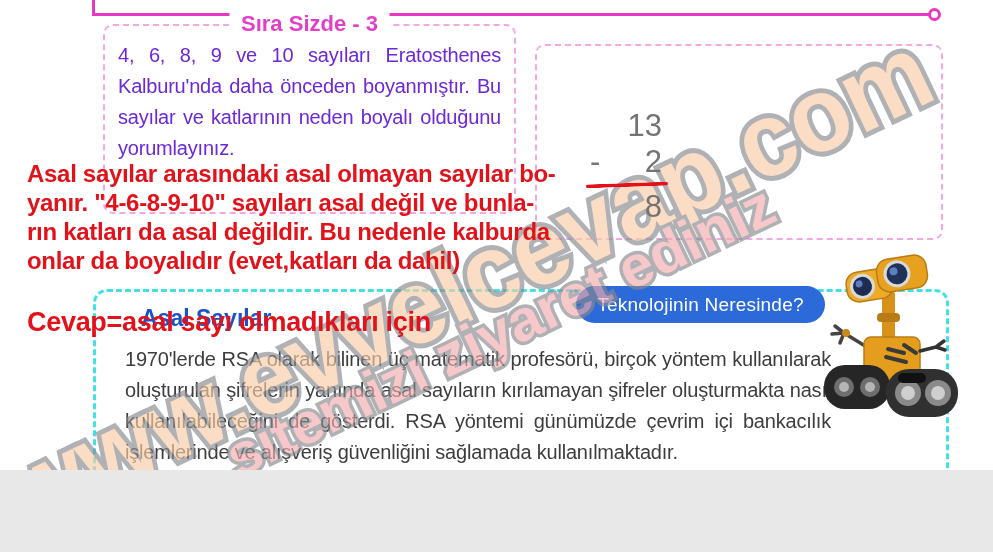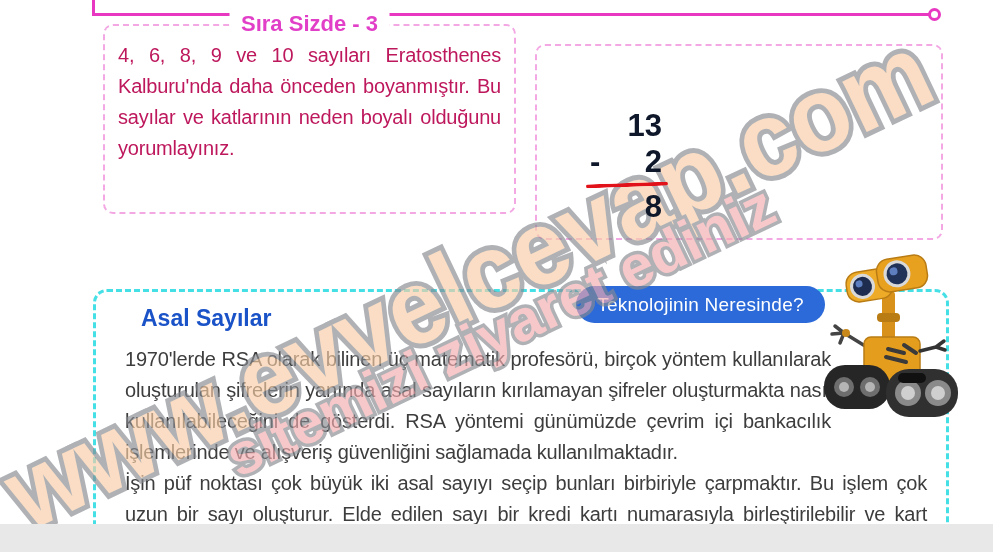--- a/index.html
+++ b/index.html
@@ -1,18 +1,18 @@
 <!DOCTYPE html>
 <html><head>
 <meta charset="utf-8">
 <style>
   * { margin:0; padding:0; box-sizing:border-box; }
   html,body { background:#e8e8e8; }
   .page {
-    position:relative; width:993px; height:524px; margin:0 auto;
+    position:relative; width:993px; height:470px; margin:0 auto;
     background:#ffffff; overflow:hidden;
     font-family:"Liberation Sans","DejaVu Sans",sans-serif;
   }
 
   
   .topline-v { position:absolute; left:92px; top:0; width:3px; height:16px; background:#e838c2; }
   .topline-h { position:absolute; left:92px; top:13px; width:842px; height:3px; background:#e838c2; }
   .topline-end { position:absolute; left:928px; top:8px; width:13px; height:13px;
     border:3px solid #e838c2; border-radius:50%; background:#fff; }
 
@@ -20,34 +20,34 @@
   .q-box { position:absolute; border:2px dashed #f3a8e4; border-radius:10px; background:transparent; }
   .q3 { left:103px; top:24px; width:413px; height:190px; }
   .q4 { left:535px; top:44px; width:408px; height:196px; }
   .q-label {
     position:absolute; top:-15px; left:50%; transform:translateX(-50%);
     background:#fff; padding:0 12px; white-space:nowrap;
     color:#e23fc8; font-weight:bold; font-size:22px;
   }
   .q-text {
     padding:14px 13px 0 13px; font-size:20px; line-height:31px;
-    color:#be185d; text-align:justify; letter-spacing:-0.2px;
+    color:#6d28d9; text-align:justify; letter-spacing:-0.2px;
   }
 
   
   .answer3 {
     position:absolute; left:27px; top:130px; width:536px; z-index:30;
     color:#e2121b; font-weight:bold; font-size:24px; line-height:29px;
     white-space:pre-line; letter-spacing:-0.3px;
   }
   .answer3 .cevap { font-size:27px; margin-top:4px; white-space:nowrap; }
 
   .subtraction {
     position:absolute; left:588px; top:108px; width:78px; z-index:30;
-    color:#0f172a; font-weight:bold; font-size:31px; line-height:36px;
+    color:#737373; font-weight:normal; font-size:31px; line-height:36px;
     text-align:right; padding-right:4px;
   }
   .sub-row { position:relative; }
   .sub-minus { position:absolute; left:2px; top:0; }
   .sub-line { width:82px; height:0; border-top:4px solid #e2121b;
     margin:3px 0 2px -2px; transform:rotate(-2deg); border-radius:2px; }
 
   
   .pill {
     position:absolute; left:576px; top:274px; width:249px; height:37px; z-index:6;
@@ -85,20 +85,27 @@
 
   <div class="topline-v"></div>
   <div class="topline-h"></div>
   <div class="topline-end"></div>
 
   <section class="q-box q3">
     <div class="q-label">Sıra Sizde - 3</div>
     <p class="q-text">4, 6, 8, 9 ve 10 sayıları Eratosthenes Kalburu'nda daha önceden boyanmıştır. Bu sayılar ve katlarının neden boyalı olduğunu yorumlayınız.</p>
   </section>
 
+  <div class="answer3">
+    <div>Asal sayılar arasındaki asal olmayan sayılar bo-
+yanır. "4-6-8-9-10" sayıları asal değil ve bunla-
+rın katları da asal değildir. Bu nedenle kalburda
+onlar da boyalıdır (evet,katları da dahil)</div>
+    <div class="cevap">Cevap=asal sayı olmadıkları için</div>
+  </div>
 
   <section class="q-box q4">
   </section>
 
   <div class="subtraction">
     <div>13</div>
     <div class="sub-row">
       <span class="sub-minus">-</span>
       <span>2</span>
     </div>

